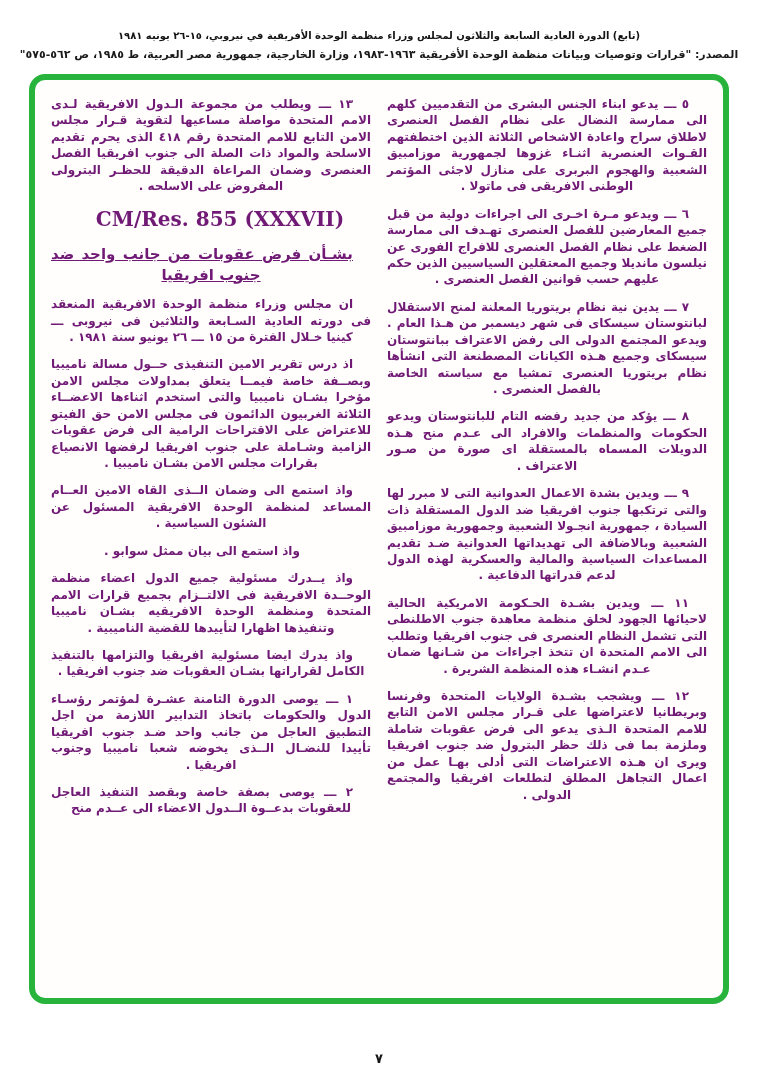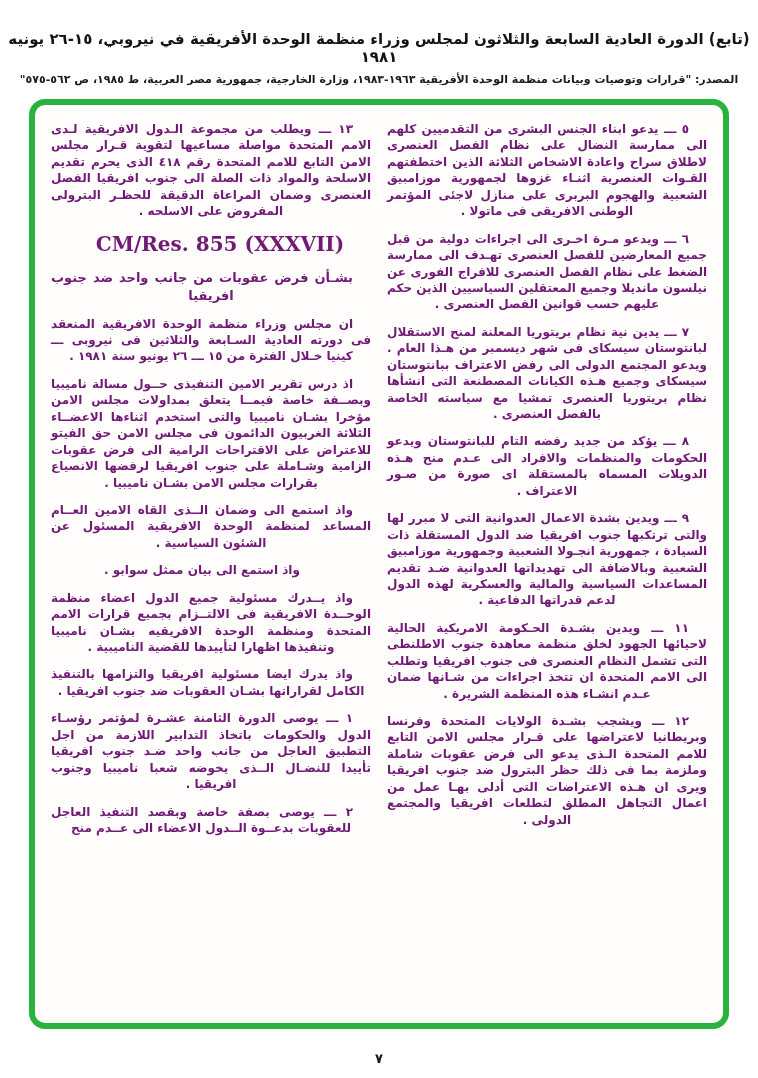--- a/index.html
+++ b/index.html
@@ -15,21 +15,21 @@
     width: 758px; height: 1078px;
     background: #ffffff;
     overflow: hidden;
   }
   .header {
     direction: rtl;
     text-align: center;
     padding-top: 30px;
   }
   .header-line1 {
-    font-size: 15px;
+    font-size: 10px;
     font-weight: bold;
     letter-spacing: 0;
   }
   .header-line2 {
     font-size: 11px;
     font-weight: bold;
     margin-top: 7px;
     color: #1a1a1a;
   }
   .green-box {
@@ -76,24 +76,25 @@
     text-align: center;
     text-align-last: center;
     font-size: 15.5px;
     font-weight: bold;
     margin: 0 0 12px 0;
     text-indent: 0;
   }
   .res-subtitle {
     text-align: center;
     text-align-last: center;
-    font-size: 13px;
+    font-size: 15px;
     font-weight: bold;
     margin: 0 0 16px 0;
     text-indent: 0;
+    text-decoration: underline;
   }
   .footer {
     position: absolute;
     left: 0; right: 0;
     bottom: 12px;
     text-align: center;
     font-size: 13px;
     font-weight: bold;
   }
 </style>

